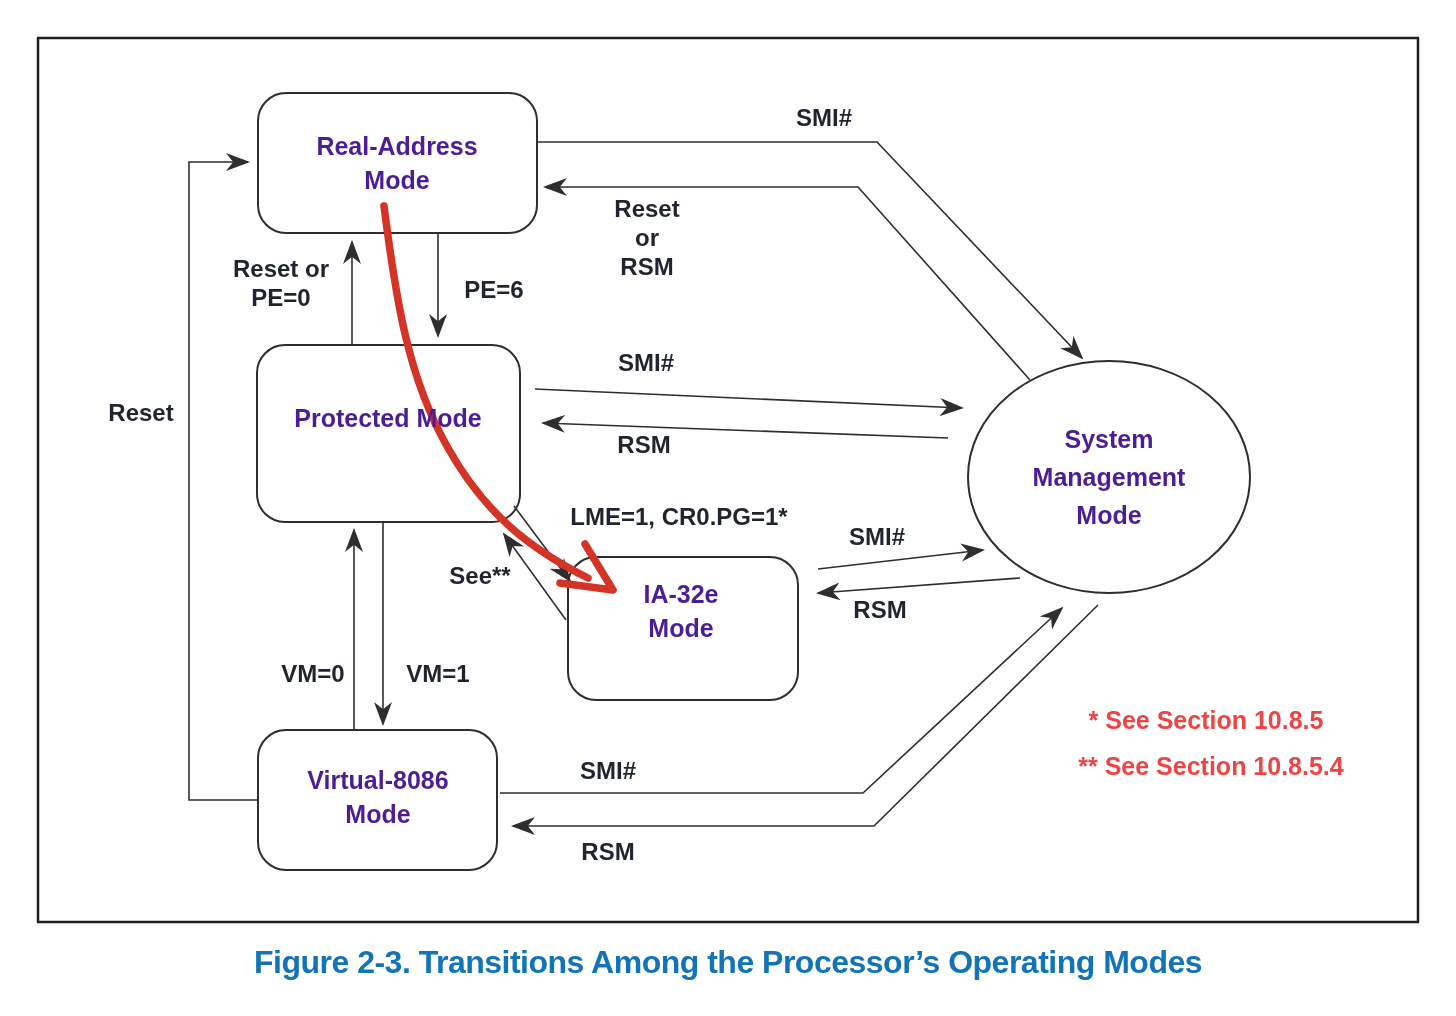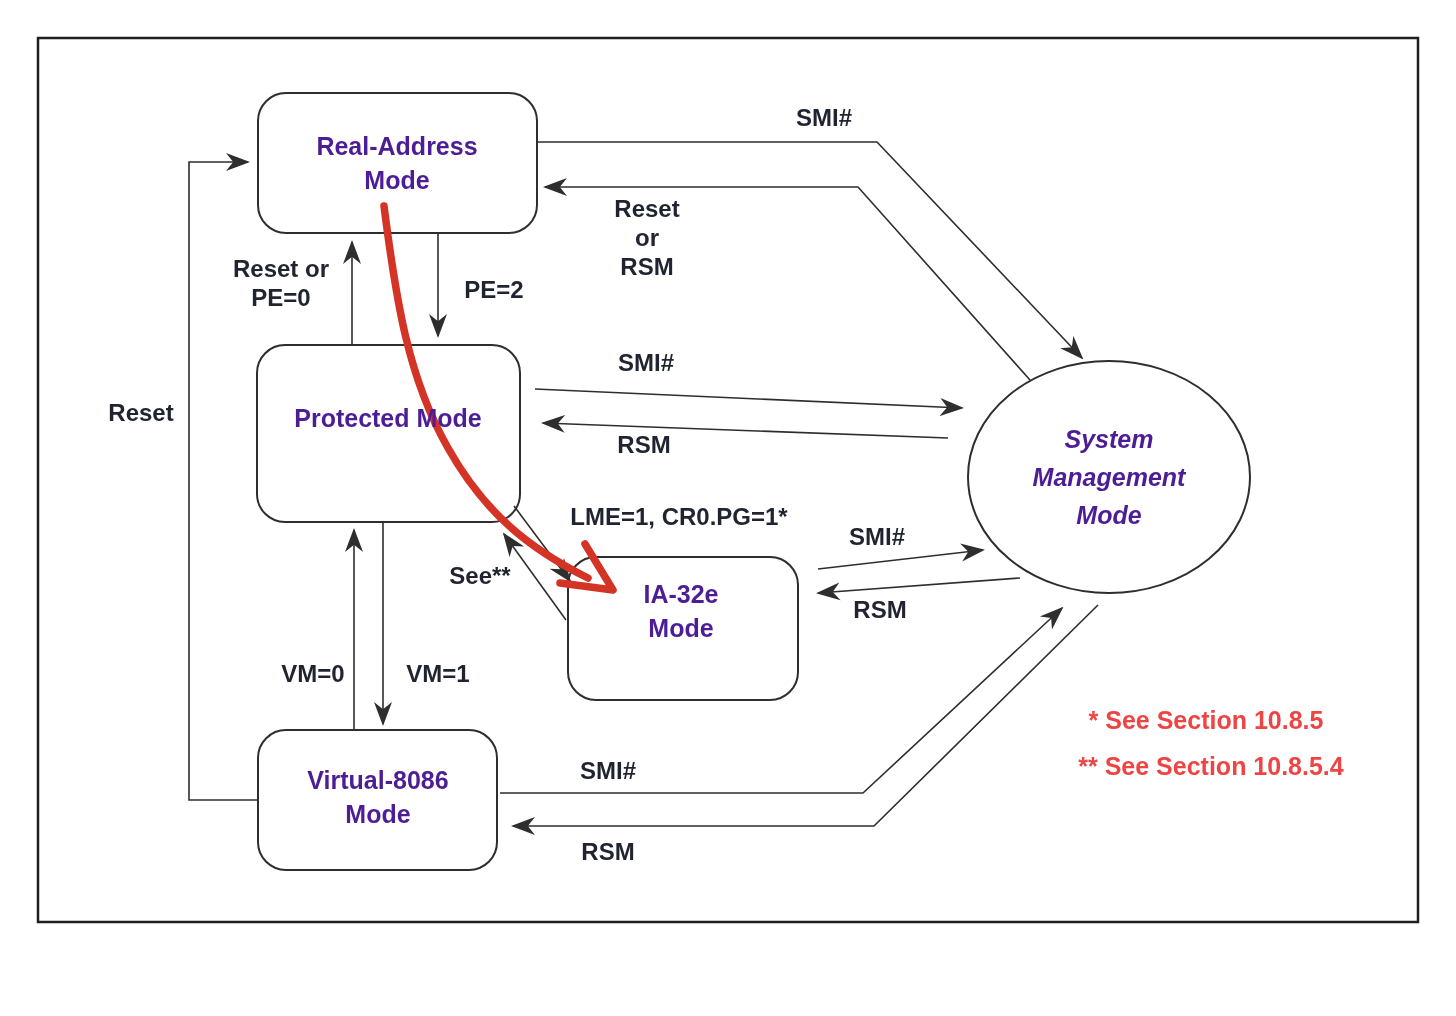--- a/index.html
+++ b/index.html
@@ -64,46 +64,47 @@
   </div>
   <div class="node-lbl" style="left:388px;top:418px;">Protected Mode</div>
   <div class="node-lbl" style="left:681px;top:611px;text-align:center;">
     <span class="line">IA-32e</span>
     <span class="line">Mode</span>
   </div>
   <div class="node-lbl" style="left:378px;top:797px;">
     <span class="line">Virtual-8086</span>
     <span class="line">Mode</span>
   </div>
-  <div class="node-lbl" style="left:1109px;top:477px;line-height:38px;font-style:italic;">
+  <div class="node-lbl" style="left:1109px;top:477px;line-height:38px;">
     <span class="line">System</span>
     <span class="line">Management</span>
     <span class="line">Mode</span>
   </div>
 
   <div class="lbl" style="left:824px;top:117px;">SMI#</div>
   <div class="lbl" style="left:647px;top:237px;">
     <span class="line">Reset</span>
     <span class="line">or</span>
     <span class="line">RSM</span>
   </div>
-  <div class="lbl" style="left:494px;top:289px;">PE=2</div>
+  <div class="lbl" style="left:494px;top:289px;">PE=6</div>
   <div class="lbl" style="left:281px;top:283px;">
     <span class="line">Reset or</span>
     <span class="line">PE=0</span>
   </div>
   <div class="lbl" style="left:141px;top:412px;">Reset</div>
   <div class="lbl" style="left:646px;top:362px;">SMI#</div>
   <div class="lbl" style="left:644px;top:444px;">RSM</div>
   <div class="lbl" style="left:679px;top:516px;">LME=1, CR0.PG=1*</div>
   <div class="lbl" style="left:480px;top:575px;">See**</div>
   <div class="lbl" style="left:877px;top:536px;">SMI#</div>
   <div class="lbl" style="left:880px;top:609px;">RSM</div>
   <div class="lbl" style="left:299px;top:673px;margin-left:14px;">VM=0</div>
   <div class="lbl" style="left:438px;top:673px;">VM=1</div>
   <div class="lbl" style="left:608px;top:770px;">SMI#</div>
   <div class="lbl" style="left:608px;top:851px;">RSM</div>
 
   <div class="note" style="left:1206px;top:720px;">* See Section 10.8.5</div>
   <div class="note" style="left:1211px;top:766px;">** See Section 10.8.5.4</div>
 
+  <div class="caption">Figure 2-3.  Transitions Among the Processor’s Operating Modes</div>
 
 </div>
 
 </body></html>

